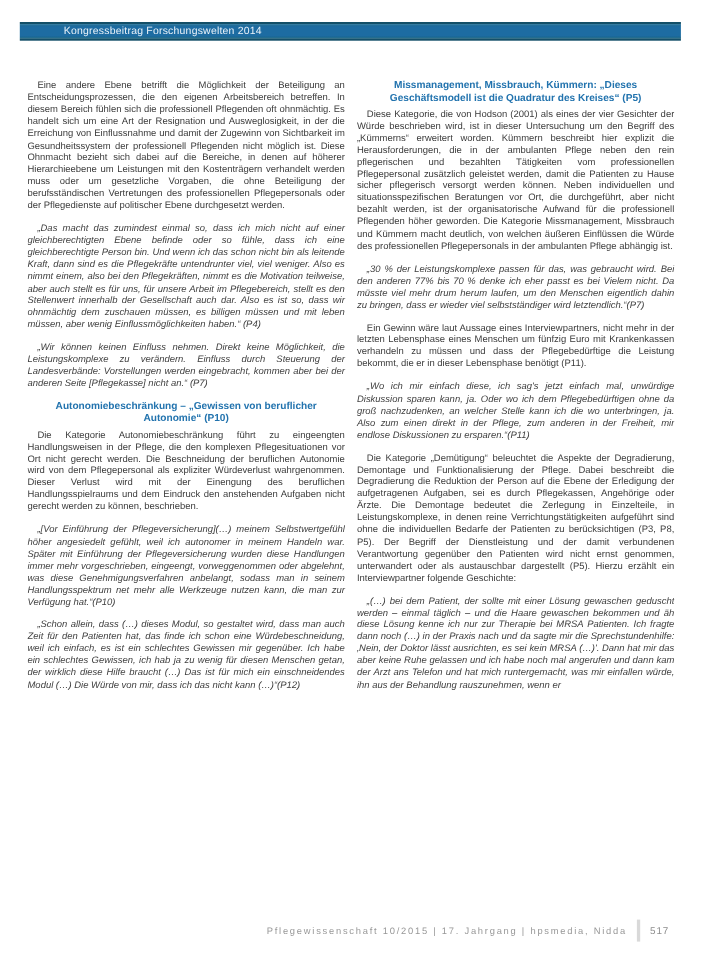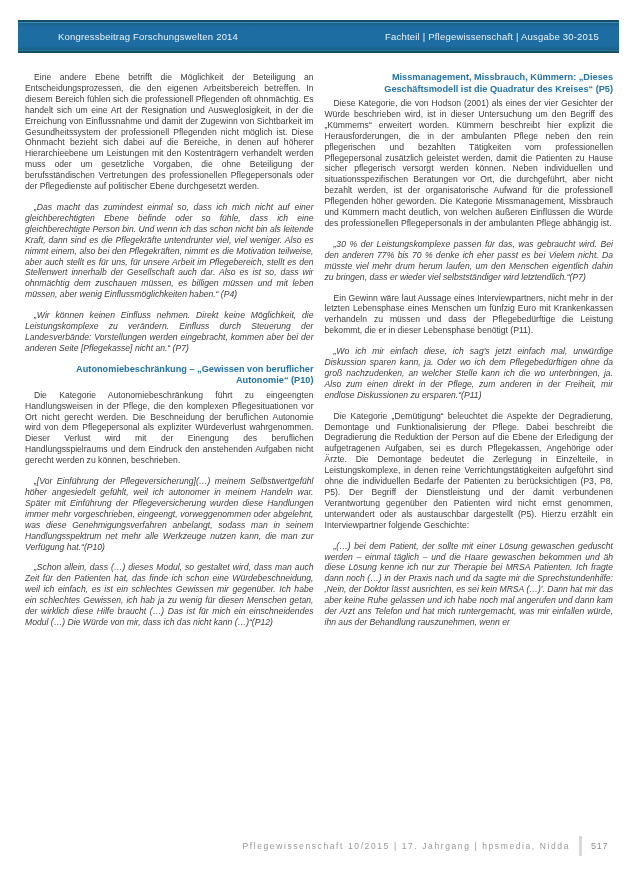--- a/index.html
+++ b/index.html
@@ -13,21 +13,21 @@
     position: relative;
     overflow: hidden;
     font-family: "Liberation Sans", "DejaVu Sans", sans-serif;
     color: #3b3b3b;
   }
   .header-bar {
     position: absolute;
     left: 18px;
     right: 18px;
     top: 20px;
-    height: 33px;
+    height: 17px;
     background: linear-gradient(#19607f 0%, #1d6ca2 18%, #1d6ca2 82%, #175d7b 100%);
     border-top: 2px solid #134f68;
     border-bottom: 2px solid #134f68;
     box-shadow: inset 0 1px 0 #3d89b8, inset 0 -1px 0 #2a7896;
     display: flex;
     align-items: center;
     justify-content: space-between;
     box-sizing: border-box;
     padding: 0 20px 0 40px;
   }
@@ -57,21 +57,21 @@
   }
   .content p.body { color: #3b3b3b; }
   .content p.quote {
     font-style: italic;
     color: #404040;
   }
   .content p.heading {
     color: #2273ae;
     font-weight: bold;
     text-indent: 0;
-    text-align: right;
+    text-align: center;
     font-size: 9.2px;
     line-height: 11.5px;
     margin: 2px 0 3px 0;
     break-after: avoid;
   }
   .footer {
     position: absolute;
     right: 24px;
     bottom: 28px;
     display: flex;
@@ -95,21 +95,20 @@
     letter-spacing: 0.8px;
     min-width: 22px;
     text-align: left;
   }
 </style>
 </head>
 <body>
 
 <div class="header-bar">
   <span class="htext">Kongressbeitrag Forschungswelten 2014</span>
-  <span class="htext">Fachteil | Pflegewissenschaft |  Ausgabe 30-2015</span>
 </div>
 
 <div class="content">
   <div id="col-left">
       <p class="body">Eine andere Ebene betrifft die Möglichkeit der Beteiligung an Entscheidungsprozessen, die den eigenen Arbeitsbereich betreffen. In diesem Bereich fühlen sich die professionell Pflegenden oft ohnmächtig. Es handelt sich um eine Art der Resignation und Ausweglosigkeit, in der die Erreichung von Einflussnahme und damit der Zugewinn von Sichtbarkeit im Gesundheitssystem der professionell Pflegenden nicht möglich ist. Diese Ohnmacht bezieht sich dabei auf die Bereiche, in denen auf höherer Hierarchieebene um Leistungen mit den Kostenträgern verhandelt werden muss oder um gesetzliche Vorgaben, die ohne Beteiligung der berufsständischen Vertretungen des professionellen Pflegepersonals oder der Pflegedienste auf politischer Ebene durchgesetzt werden.</p>
       <p class="quote">„Das macht das zumindest einmal so, dass ich mich nicht auf einer gleichberechtigten Ebene befinde oder so fühle, dass ich eine gleichberechtigte Person bin. Und wenn ich das schon nicht bin als leitende Kraft, dann sind es die Pflegekräfte untendrunter viel, viel weniger. Also es nimmt einem, also bei den Pflegekräften, nimmt es die Motivation teilweise, aber auch stellt es für uns, für unsere Arbeit im Pflegebereich, stellt es den Stellenwert innerhalb der Gesellschaft auch dar. Also es ist so, dass wir ohnmächtig dem zuschauen müssen, es billigen müssen und mit leben müssen, aber wenig Einflussmöglichkeiten haben.“ (P4)</p>
       <p class="quote">„Wir können keinen Einfluss nehmen. Direkt keine Möglichkeit, die Leistungskomplexe zu verändern. Einfluss durch Steuerung der Landesverbände: Vorstellungen werden eingebracht, kommen aber bei der anderen Seite [Pflegekasse] nicht an.“ (P7)</p>
       <p class="heading">Autonomiebeschränkung – „Gewissen von beruflicher Autonomie“ (P10)</p>
       <p class="body">Die Kategorie Autonomiebeschränkung führt zu eingeengten Handlungsweisen in der Pflege, die den komplexen Pflegesituationen vor Ort nicht gerecht werden. Die Beschneidung der beruflichen Autonomie wird von dem Pflegepersonal als expliziter Würdeverlust wahrgenommen. Dieser Verlust wird mit der Einengung des beruflichen Handlungsspielraums und dem Eindruck den anstehenden Aufgaben nicht gerecht werden zu können, beschrieben.</p>
       <p class="quote">„[Vor Einführung der Pflegeversicherung](…) meinem Selbstwertgefühl höher angesiedelt gefühlt, weil ich autonomer in meinem Handeln war. Später mit Einführung der Pflegeversicherung wurden diese Handlungen immer mehr vorgeschrieben, eingeengt, vorweggenommen oder abgelehnt, was diese Genehmigungsverfahren anbelangt, sodass man in seinem Handlungsspektrum net mehr alle Werkzeuge nutzen kann, die man zur Verfügung hat.“(P10)</p>

